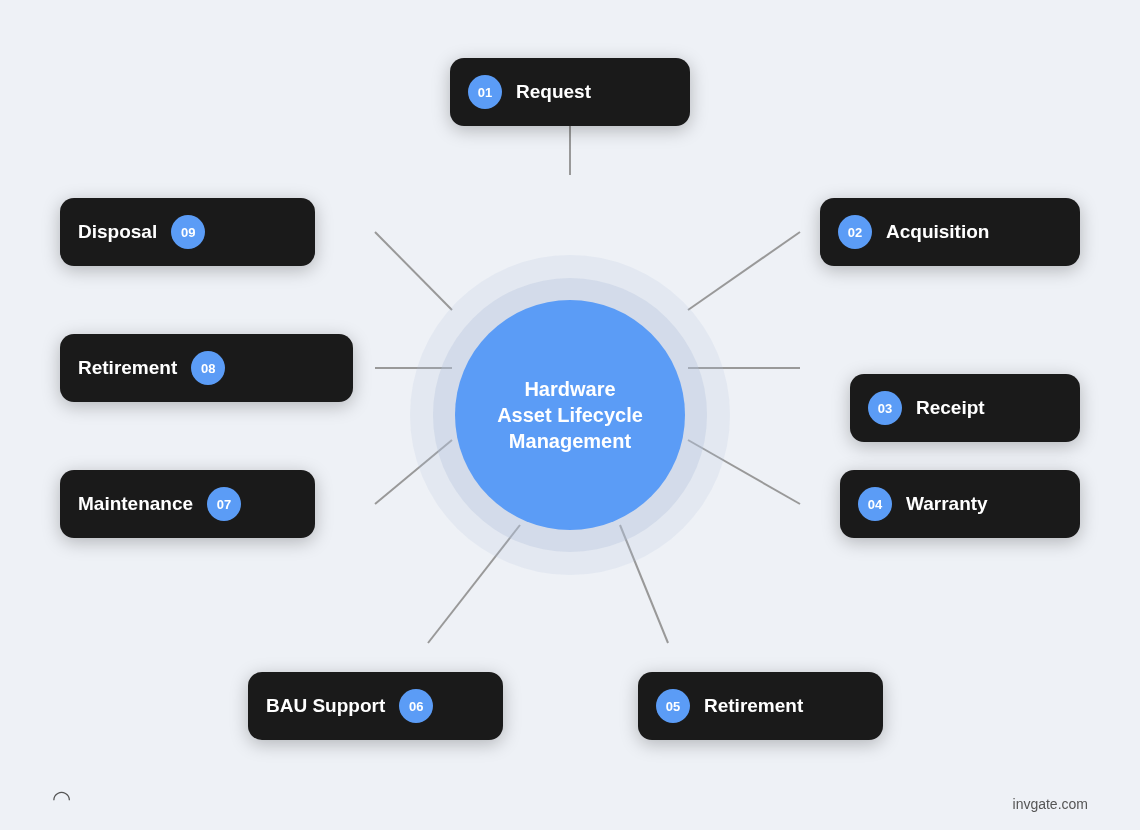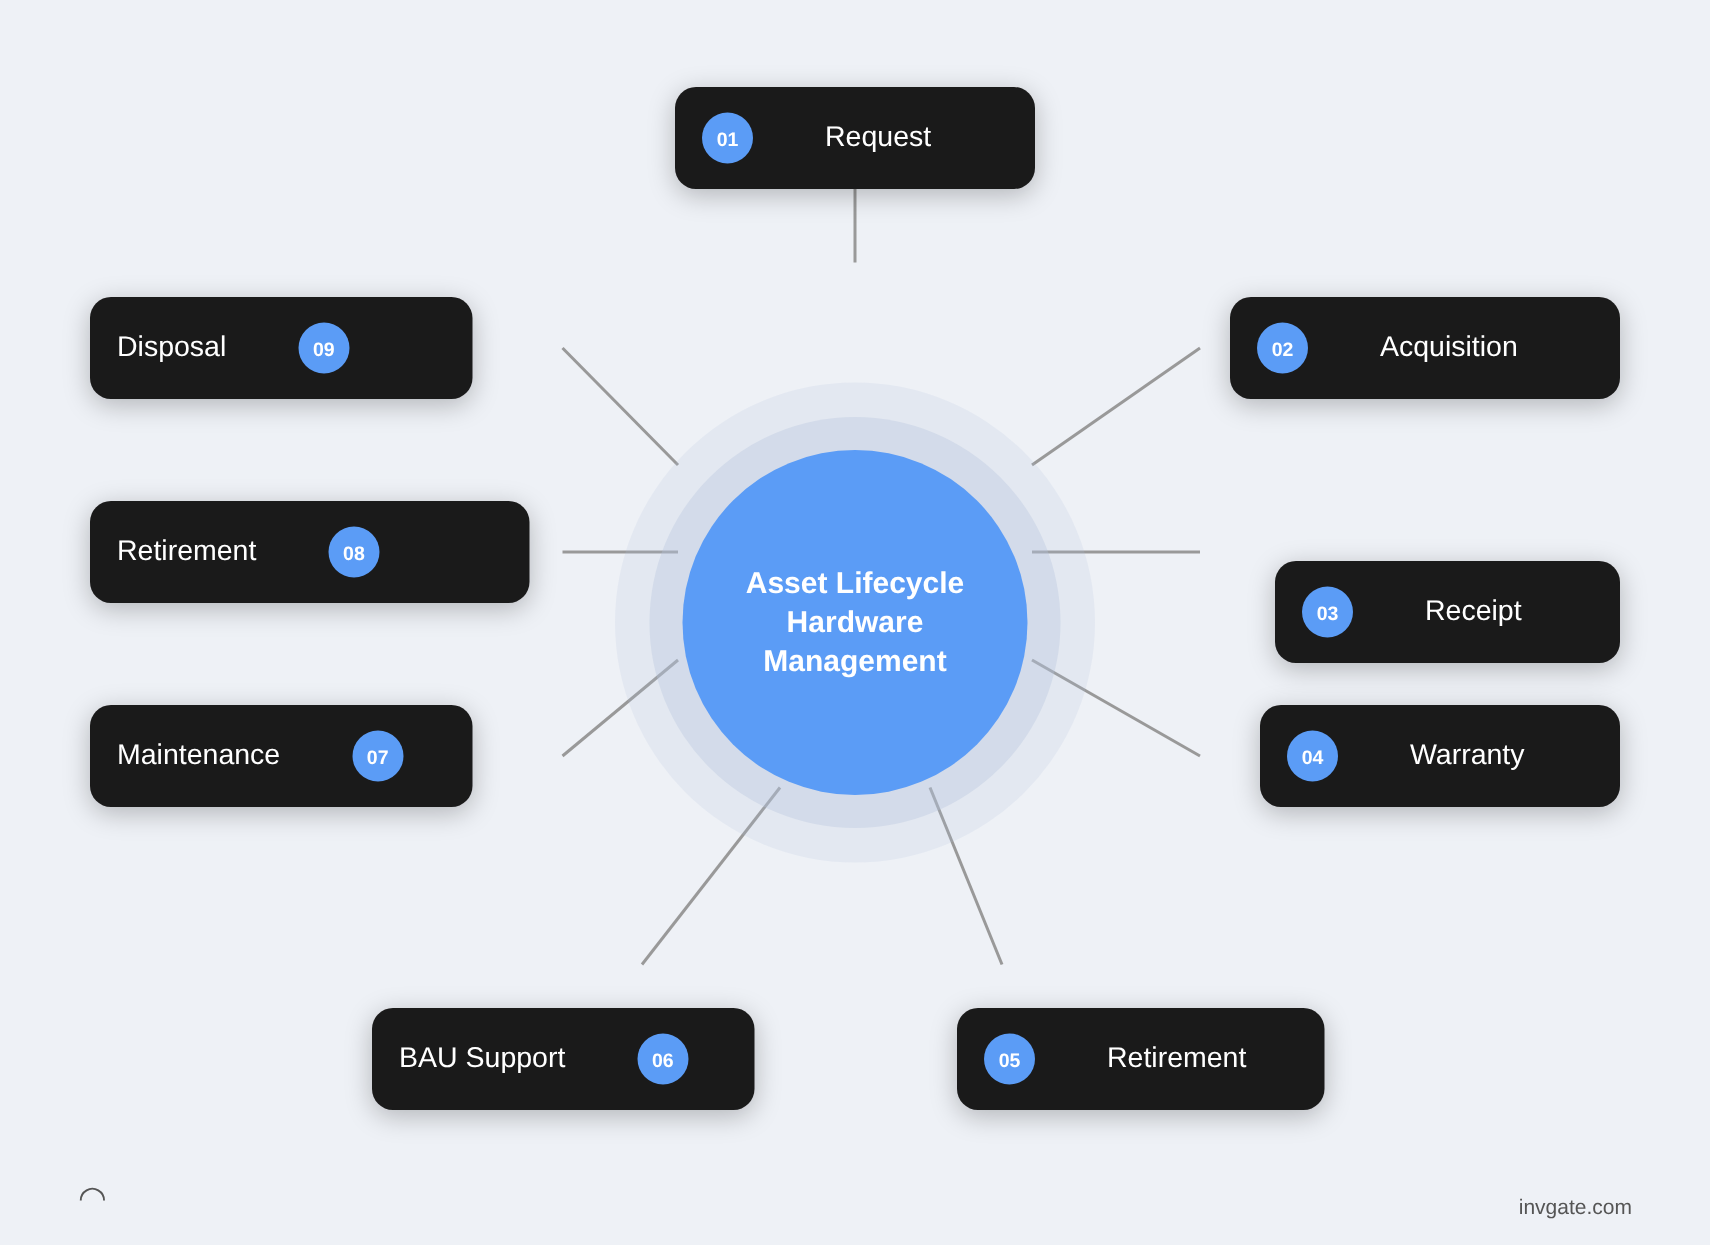--- a/index.html
+++ b/index.html
@@ -54,27 +54,26 @@
     .node {
       position: absolute;
       background: #1a1a1a;
       border-radius: 14px;
       display: flex;
       align-items: center;
       padding: 0 18px;
       height: 68px;
       z-index: 10;
       box-shadow: 0 4px 18px rgba(0,0,0,0.25);
-      gap: 34px;
     }
 
     .node-label {
       color: white;
       font-size: 19px;
-      font-weight: 400;
+      font-weight: 700;
       white-space: nowrap;
     }
 
     .node-badge {
       width: 34px;
       height: 34px;
       border-radius: 50%;
       background: #5b9cf6;
       color: white;
       font-size: 13px;
@@ -148,22 +147,22 @@
 
     <line x1="452" y1="440" x2="375" y2="504" stroke="#999" stroke-width="2"></line>
 
     <line x1="452" y1="368" x2="375" y2="368" stroke="#999" stroke-width="2"></line>
 
     <line x1="452" y1="310" x2="375" y2="232" stroke="#999" stroke-width="2"></line>
   </svg>
 
   <div class="center-circle">
     <div>
+      <div>Hardware</div>
       <div>Asset Lifecycle</div>
-      <div>Hardware</div>
       <div>Management</div>
     </div>
   </div>
 
   <div class="node badge-left" id="node-01">
     <div class="node-badge">01</div>
     <span class="node-label">Request</span>
   </div>
 
   <div class="node badge-left" id="node-02">

